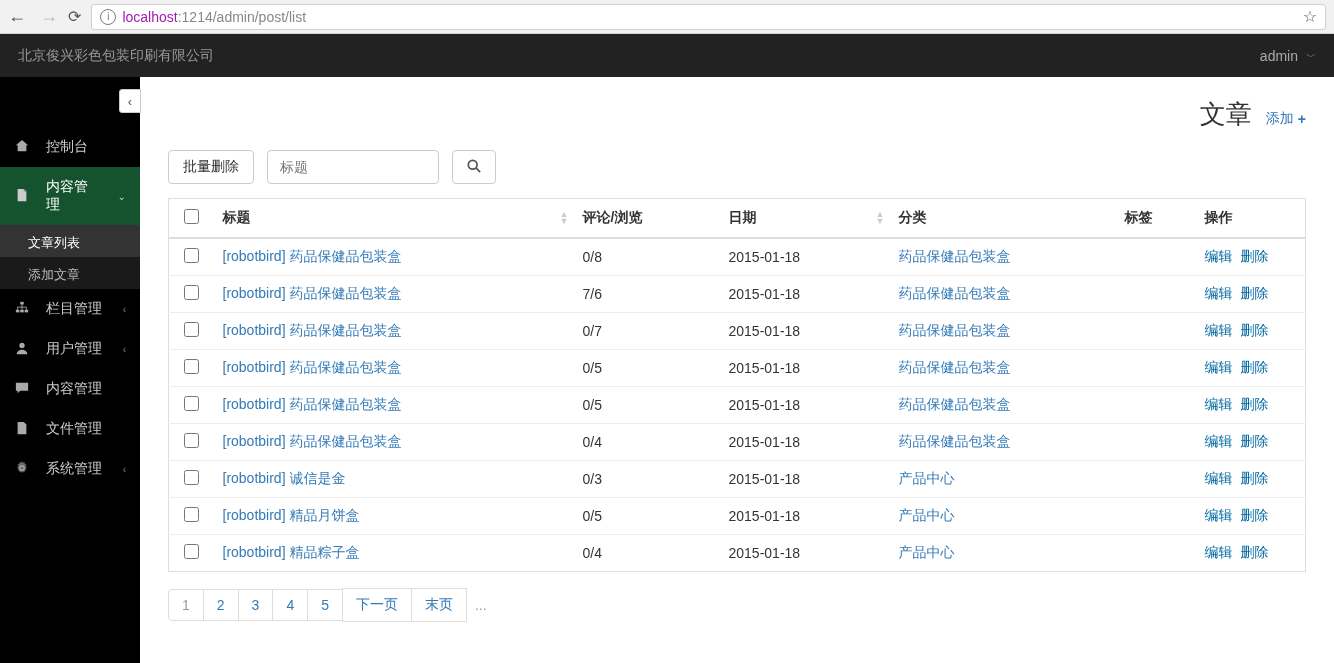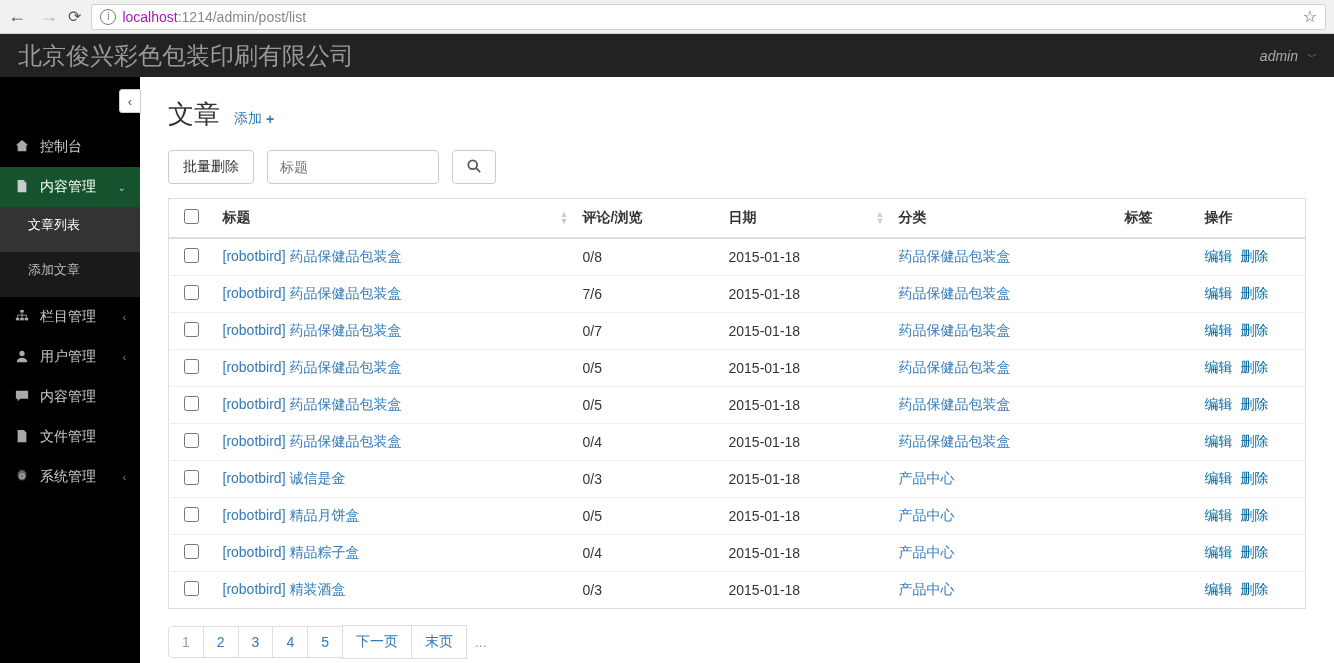--- a/index.html
+++ b/index.html
@@ -12,42 +12,42 @@
 .nav-arrows span:nth-child(2) { color: #b8b8b8; }
 .reload { color: #5a5a5a; font-size: 16px; }
 .addr-bar { flex: 1; height: 26px; background: #fff; border: 1px solid #d0d0d0; border-radius: 3px; display: flex; align-items: center; padding: 0 8px; font-size: 14px; }
 .addr-info { width: 16px; height: 16px; border: 1.5px solid #7a7a7a; border-radius: 50%; display: flex; align-items: center; justify-content: center; font-size: 10px; color: #7a7a7a; margin-right: 6px; }
 .addr-host { color: #a21caf; }
 .addr-path { color: #888; }
 .addr-star { margin-left: auto; color: #5a5a5a; font-size: 16px; }
 
 
 .app-header { height: 43px; background: #222; color: #aaa; display: flex; align-items: center; padding: 0 18px; }
-.brand { font-size: 24px; color: #999; }
-.user-menu { margin-left: auto; display: flex; align-items: flex-end; gap: 8px; cursor: pointer; font-style: italic; }
+.brand { font-size: 14px; color: #999; }
+.user-menu { margin-left: auto; display: flex; align-items: flex-end; gap: 8px; cursor: pointer; }
 .chevron-down { font-size: 10px; color: #888; }
 
 
 .layout { display: flex; min-height: calc(100vh - 77px); }
 
 
 .sidebar { width: 140px; background: #000; color: #ccc; position: relative; padding-top: 50px; }
 .sidebar-collapse { position: absolute; top: 12px; right: -1px; width: 22px; height: 24px; background: #fff; border: 1px solid #ccc; border-radius: 3px 0 0 3px; display: flex; align-items: center; justify-content: center; color: #555; font-size: 13px; cursor: pointer; }
-.side-item { display: flex; align-items: center; padding: 11px 14px; font-size: 14px; color: #ccc; cursor: pointer; gap: 10px; }
+.side-item { display: flex; align-items: center; padding: 11px 14px; font-size: 14px; color: #ccc; cursor: pointer; gap: 16px; }
 .side-item .icon { width: 16px; text-align: center; color: #aaa; }
 .side-item .exp { margin-left: auto; font-size: 10px; color: #888; }
 .side-item.active { background: #14532d; color: #fff; }
 .side-item.active .exp { color: #ccc; }
 .side-sub { background: #1a1a1a; }
-.side-sub .side-subitem { padding: 9px 14px 18px 28px; font-size: 13px; color: #bbb; cursor: pointer; }
+.side-sub .side-subitem { padding: 9px 14px 5px 28px; font-size: 13px; color: #bbb; cursor: pointer; }
 .side-sub .side-subitem.active { background: #333; color: #fff; }
 
 
 .main { flex: 1; padding: 20px 28px; background: #fff; }
-.page-title { display: flex; align-items: baseline; gap: 14px; margin-bottom: 18px; }
+.page-title { display: flex; align-items: baseline; gap: 14px; margin-bottom: 18px; justify-content: flex-end; }
 .page-title h1 { font-size: 26px; font-weight: 500; color: #333; }
 .add-link { color: #337ab7; font-size: 14px; cursor: pointer; display: flex; align-items: center; gap: 4px; }
 .plus-icon { color: #337ab7; font-weight: bold; }
 
 .toolbar { display: flex; gap: 13px; margin-bottom: 14px; }
 .btn { padding: 7px 14px; border: 1px solid #ccc; background: #fff; border-radius: 4px; font-size: 14px; cursor: pointer; color: #333; }
 .input { padding: 7px 12px; border: 1px solid #ccc; border-radius: 4px; font-size: 14px; width: 172px; }
 .btn-search { padding: 7px 14px; }
 
 
@@ -272,29 +272,20 @@
           </tr>
           <tr>
             <td class="chk"><input type="checkbox" style=""></td>
             <td><span class="author">[robotbird]</span> <span class="link">精品粽子盒</span></td>
             <td>0/4</td>
             <td>2015-01-18</td>
             <td><span class="link">产品中心</span></td>
             <td></td>
             <td class="ops"><a>编辑</a> <a>删除</a></td>
           </tr>
-          <tr>
-            <td class="chk"><input type="checkbox" style=""></td>
-            <td><span class="author">[robotbird]</span> <span class="link">精装酒盒</span></td>
-            <td>0/3</td>
-            <td>2015-01-18</td>
-            <td><span class="link">产品中心</span></td>
-            <td></td>
-            <td class="ops"><a>编辑</a> <a>删除</a></td>
-          </tr>
         </tbody>
     </table>
 
     <div class="pagination">
       <span class="pg current">1</span>
         <span class="pg">2</span>
         <span class="pg">3</span>
         <span class="pg">4</span>
         <span class="pg">5</span>
       <span class="pg">下一页</span>

